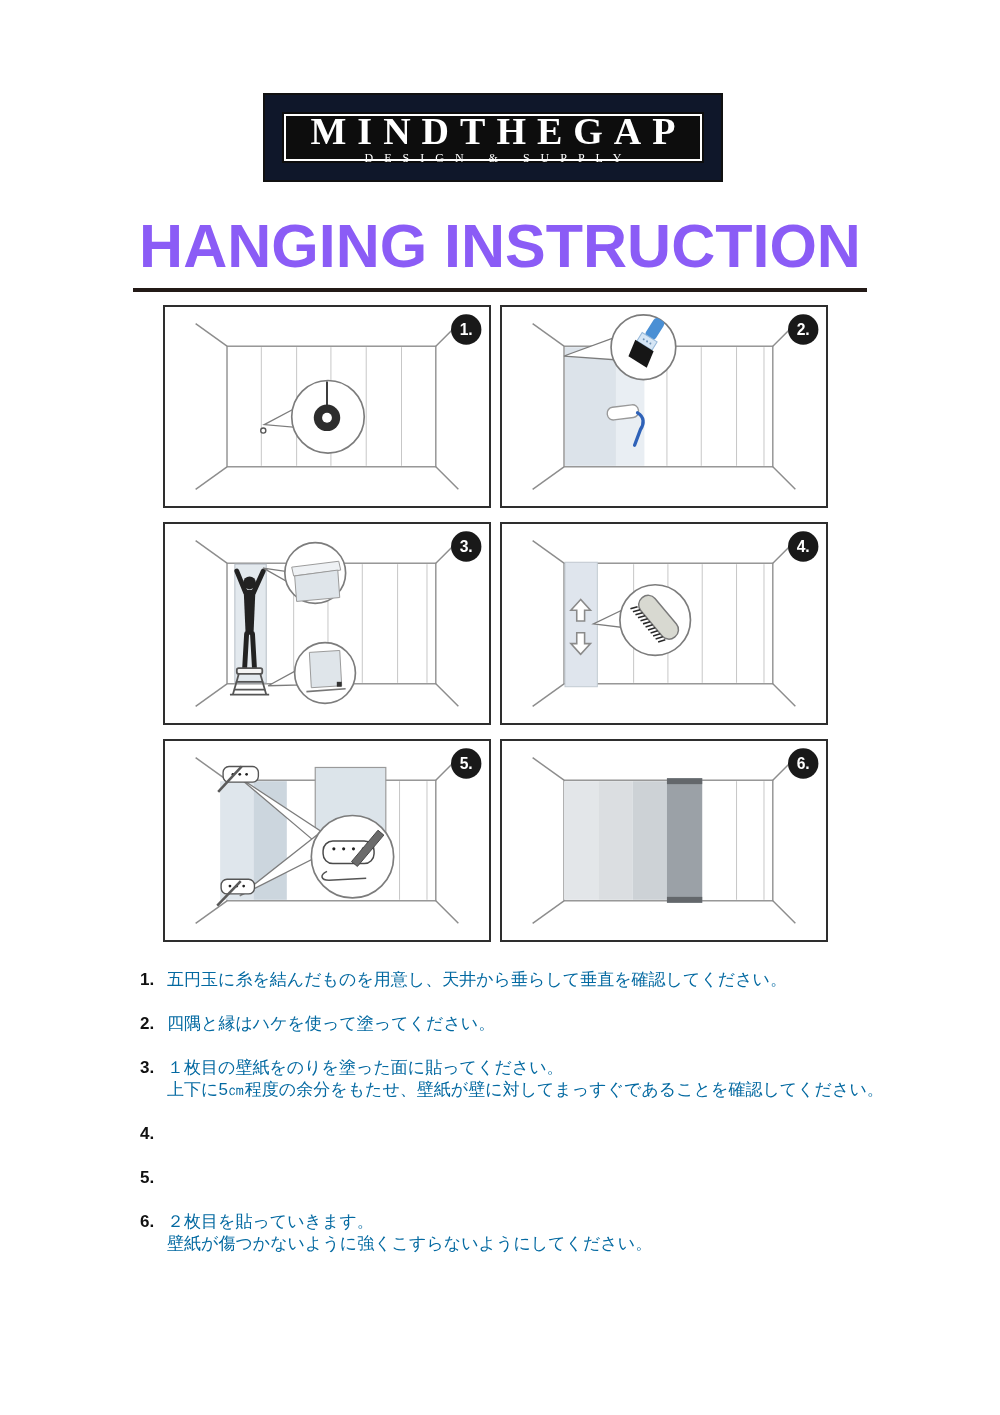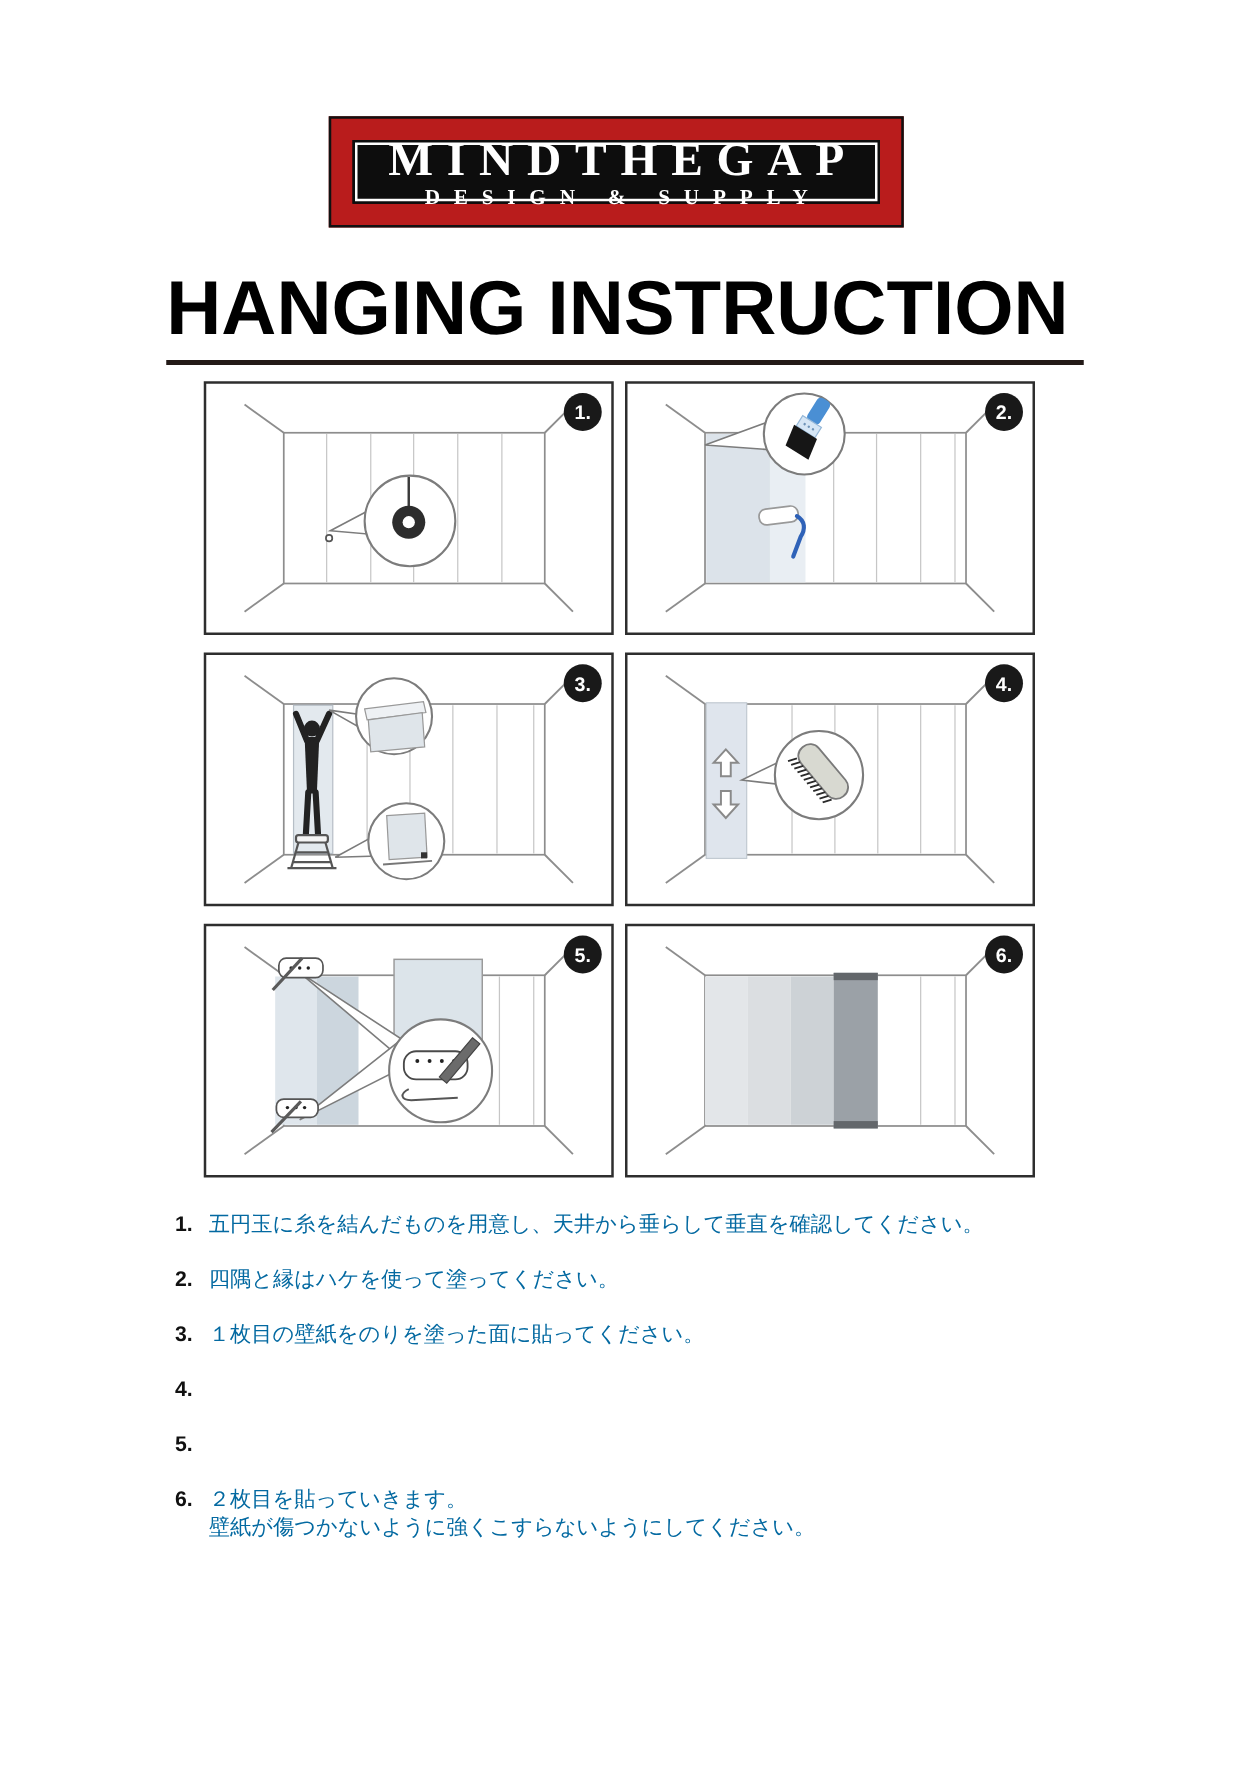--- a/index.html
+++ b/index.html
@@ -1,27 +1,27 @@
 <!DOCTYPE html>
 <html><head>
 <meta charset="utf-8">
 <style>
   html,body{margin:0;padding:0;background:#ffffff;}
   body{width:1000px;height:1415px;position:relative;font-family:"Liberation Sans",sans-serif;color:#1b1b1b;}
   .page{position:absolute;inset:0;background:#ffffff;overflow:hidden;}
 
   
-  .logo{position:absolute;left:263px;top:93px;width:460px;height:89px;border:2px solid #111;background:#b91c1c;padding:17px;box-sizing:border-box;}
+  .logo{position:absolute;left:263px;top:93px;width:460px;height:89px;border:2px solid #111;background:#0f172a;padding:17px;box-sizing:border-box;}
   .logo-inner{background:#0d0d0d;width:100%;height:100%;box-sizing:border-box;display:flex;flex-direction:column;align-items:center;justify-content:center;border:2px solid #0d0d0d;}
   .logo-frame{width:100%;height:100%;box-sizing:border-box;display:flex;flex-direction:column;align-items:center;justify-content:center;gap:2px;}
   .logo-title{color:#fff;font-family:"Liberation Serif","DejaVu Serif",serif;font-weight:bold;font-size:38px;letter-spacing:11px;margin-right:-11px;line-height:1;white-space:nowrap;}
-  .logo-subtitle{color:#fff;font-family:"Liberation Serif","DejaVu Serif",serif;font-weight:bold;font-size:17px;letter-spacing:11px;margin-right:-11px;line-height:1;white-space:nowrap;text-align:right;}
+  .logo-subtitle{color:#fff;font-family:"Liberation Serif","DejaVu Serif",serif;font-weight:normal;font-size:12px;letter-spacing:11px;margin-right:-11px;line-height:1;white-space:nowrap;text-align:right;}
 
   
-  .title{position:absolute;left:133px;top:214px;width:734px;font-size:61px;font-weight:bold;color:#000000;line-height:1.05;white-space:nowrap;letter-spacing:0px;}
+  .title{position:absolute;left:133px;top:214px;width:734px;font-size:61px;font-weight:bold;color:#8b5cf6;line-height:1.05;white-space:nowrap;letter-spacing:0px;text-align:center;}
   .title-underline{position:absolute;left:133px;top:288px;width:734px;height:4px;background:#231a17;}
 
   
   .panels{position:absolute;left:163px;top:305px;display:grid;grid-template-columns:328px 328px;grid-auto-rows:203px;column-gap:9px;row-gap:14px;}
   .panel{border:2px solid #2e2e2e;box-sizing:border-box;background:#fff;position:relative;}
   .panel svg{position:absolute;left:0;top:0;width:100%;height:100%;}
 
   .diag{stroke:#8d8d8d;stroke-width:1.5;}
   .wall{fill:#ffffff;stroke:#8d8d8d;stroke-width:1.4;}
   .seam{stroke:#c6c6c6;stroke-width:1;}
@@ -301,20 +301,21 @@
     <div class="item">
       <span class="num">2.</span>
       <div class="lines">
         <div>四隅と縁はハケを使って塗ってください。</div>
       </div>
     </div>
     <div class="item">
       <span class="num">3.</span>
       <div class="lines">
         <div>１枚目の壁紙をのりを塗った面に貼ってください。</div>
+        <div>上下に5㎝程度の余分をもたせ、壁紙が壁に対してまっすぐであることを確認してください。</div>
       </div>
     </div>
     <div class="item">
       <span class="num">4.</span>
     </div>
     <div class="item">
       <span class="num">5.</span>
     </div>
     <div class="item">
       <span class="num">6.</span>

